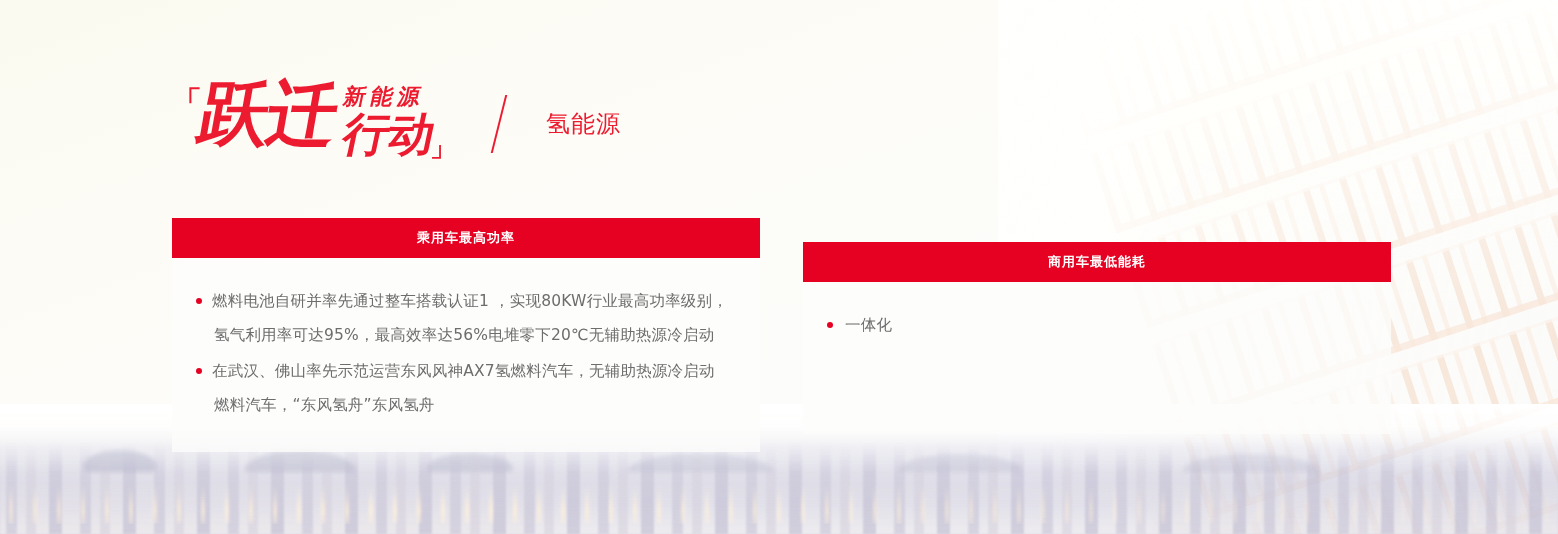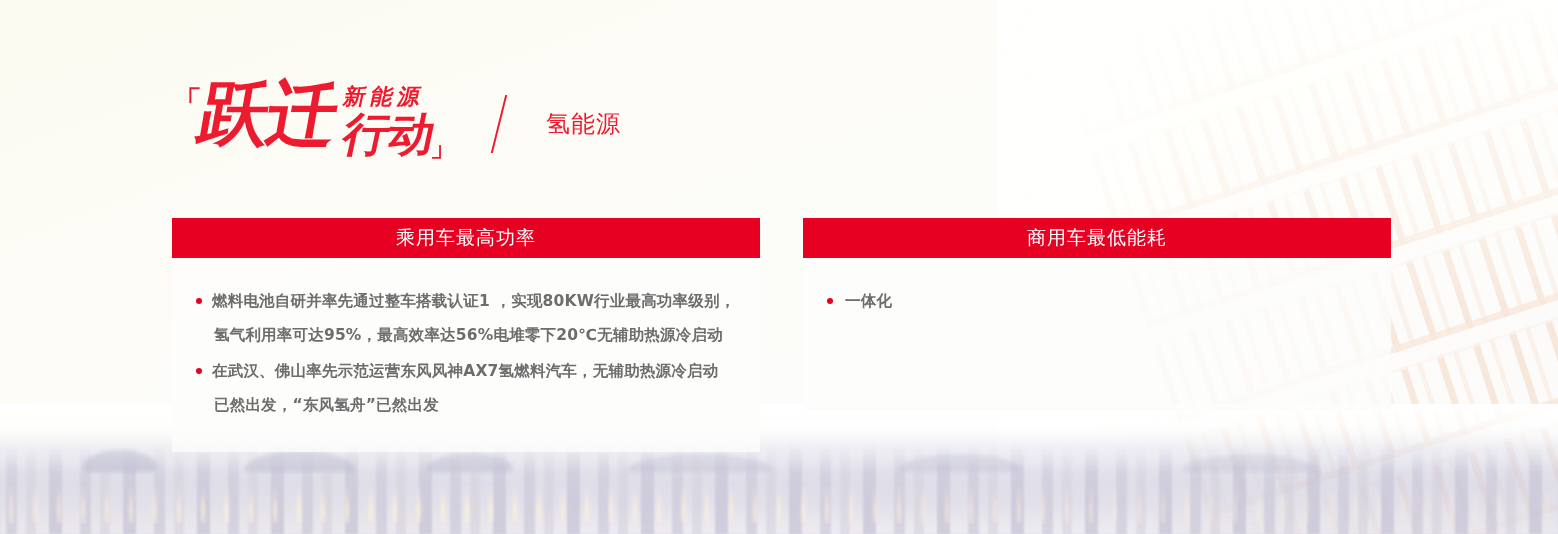--- a/index.html
+++ b/index.html
@@ -225,40 +225,39 @@
   }
 
   
   .card {
     position: absolute;
     top: 218px;
     width: 588px;
     z-index: 4;
   }
   #card-left  { left: 172px; }
-  #card-right { left: 803px; }
+  #card-right { left: 803px; margin-top: 24px; }
 
   .card-header {
     height: 40px;
     background: #e60022;
     color: #ffffff;
-    font-size: 19px;
-    font-weight: normal;
+    font-size: 13px;
+    font-weight: bold;
     letter-spacing: 1px;
     display: flex;
     align-items: center;
     justify-content: center;
     font-family: "DejaVu Sans", "Liberation Sans", sans-serif;
   }
   .card-body {
     background: rgba(253,252,251,0.80);
     padding: 26px 22px 28px 22px;
     min-height: 152px;
     box-sizing: border-box;
-    font-weight: bold;
   }
   .bullet-list {
     list-style: none;
     margin: 0;
     padding: 0;
   }
   .bullet-item {
     position: relative;
     padding-left: 18px;
     color: #6d6d6d;
@@ -324,21 +323,21 @@
     <div class="card-body">
       <ul class="bullet-list">
         <li class="bullet-item">
           <span class="bullet-dot"></span>
           <span class="bullet-line">燃料电池自研并率先通过整车搭载认证1 ，实现80KW行业最高功率级别，</span>
           <span class="bullet-line indent">氢气利用率可达95%，最高效率达56%电堆零下20℃无辅助热源冷启动</span>
         </li>
         <li class="bullet-item">
           <span class="bullet-dot"></span>
           <span class="bullet-line">在武汉、佛山率先示范运营东风风神AX7氢燃料汽车，无辅助热源冷启动</span>
-          <span class="bullet-line indent">已然出发，“东风氢舟”已然出发</span>
+          <span class="bullet-line indent">燃料汽车，“东风氢舟”东风氢舟</span>
         </li>
       </ul>
     </div>
   </div>
 
   <div class="card" id="card-right">
     <div class="card-header">商用车最低能耗</div>
     <div class="card-body">
       <ul class="bullet-list">
         <li class="bullet-item">

